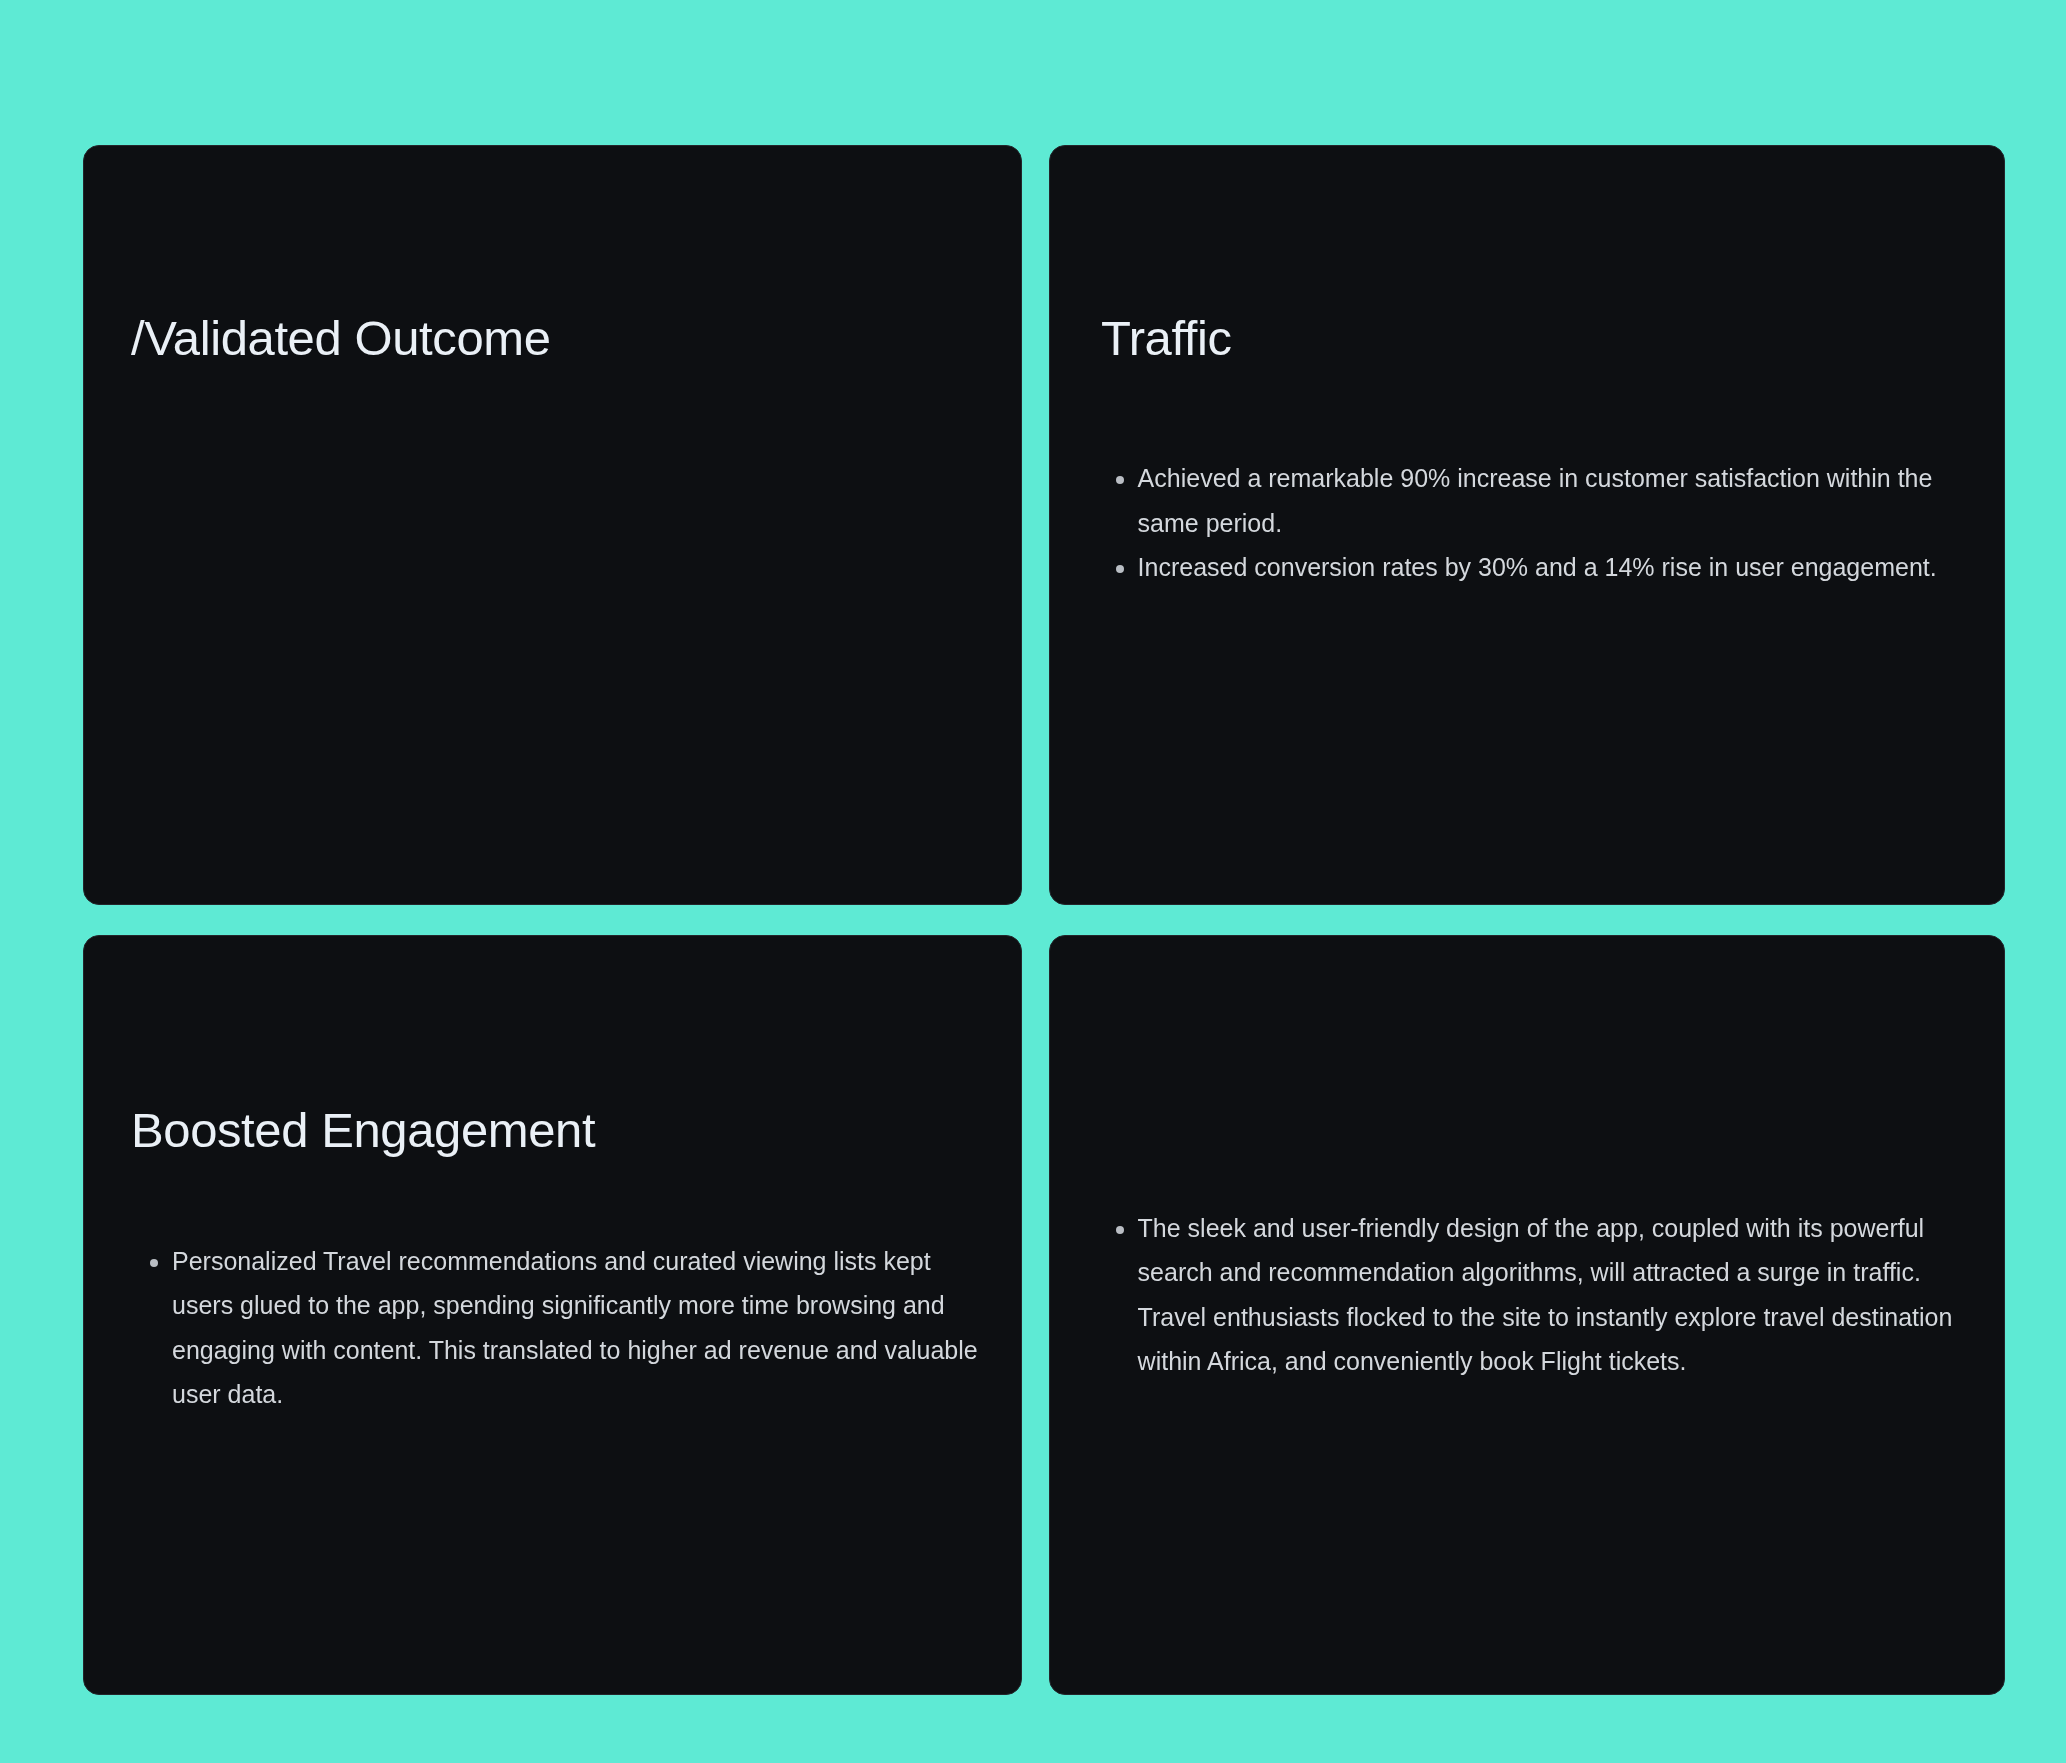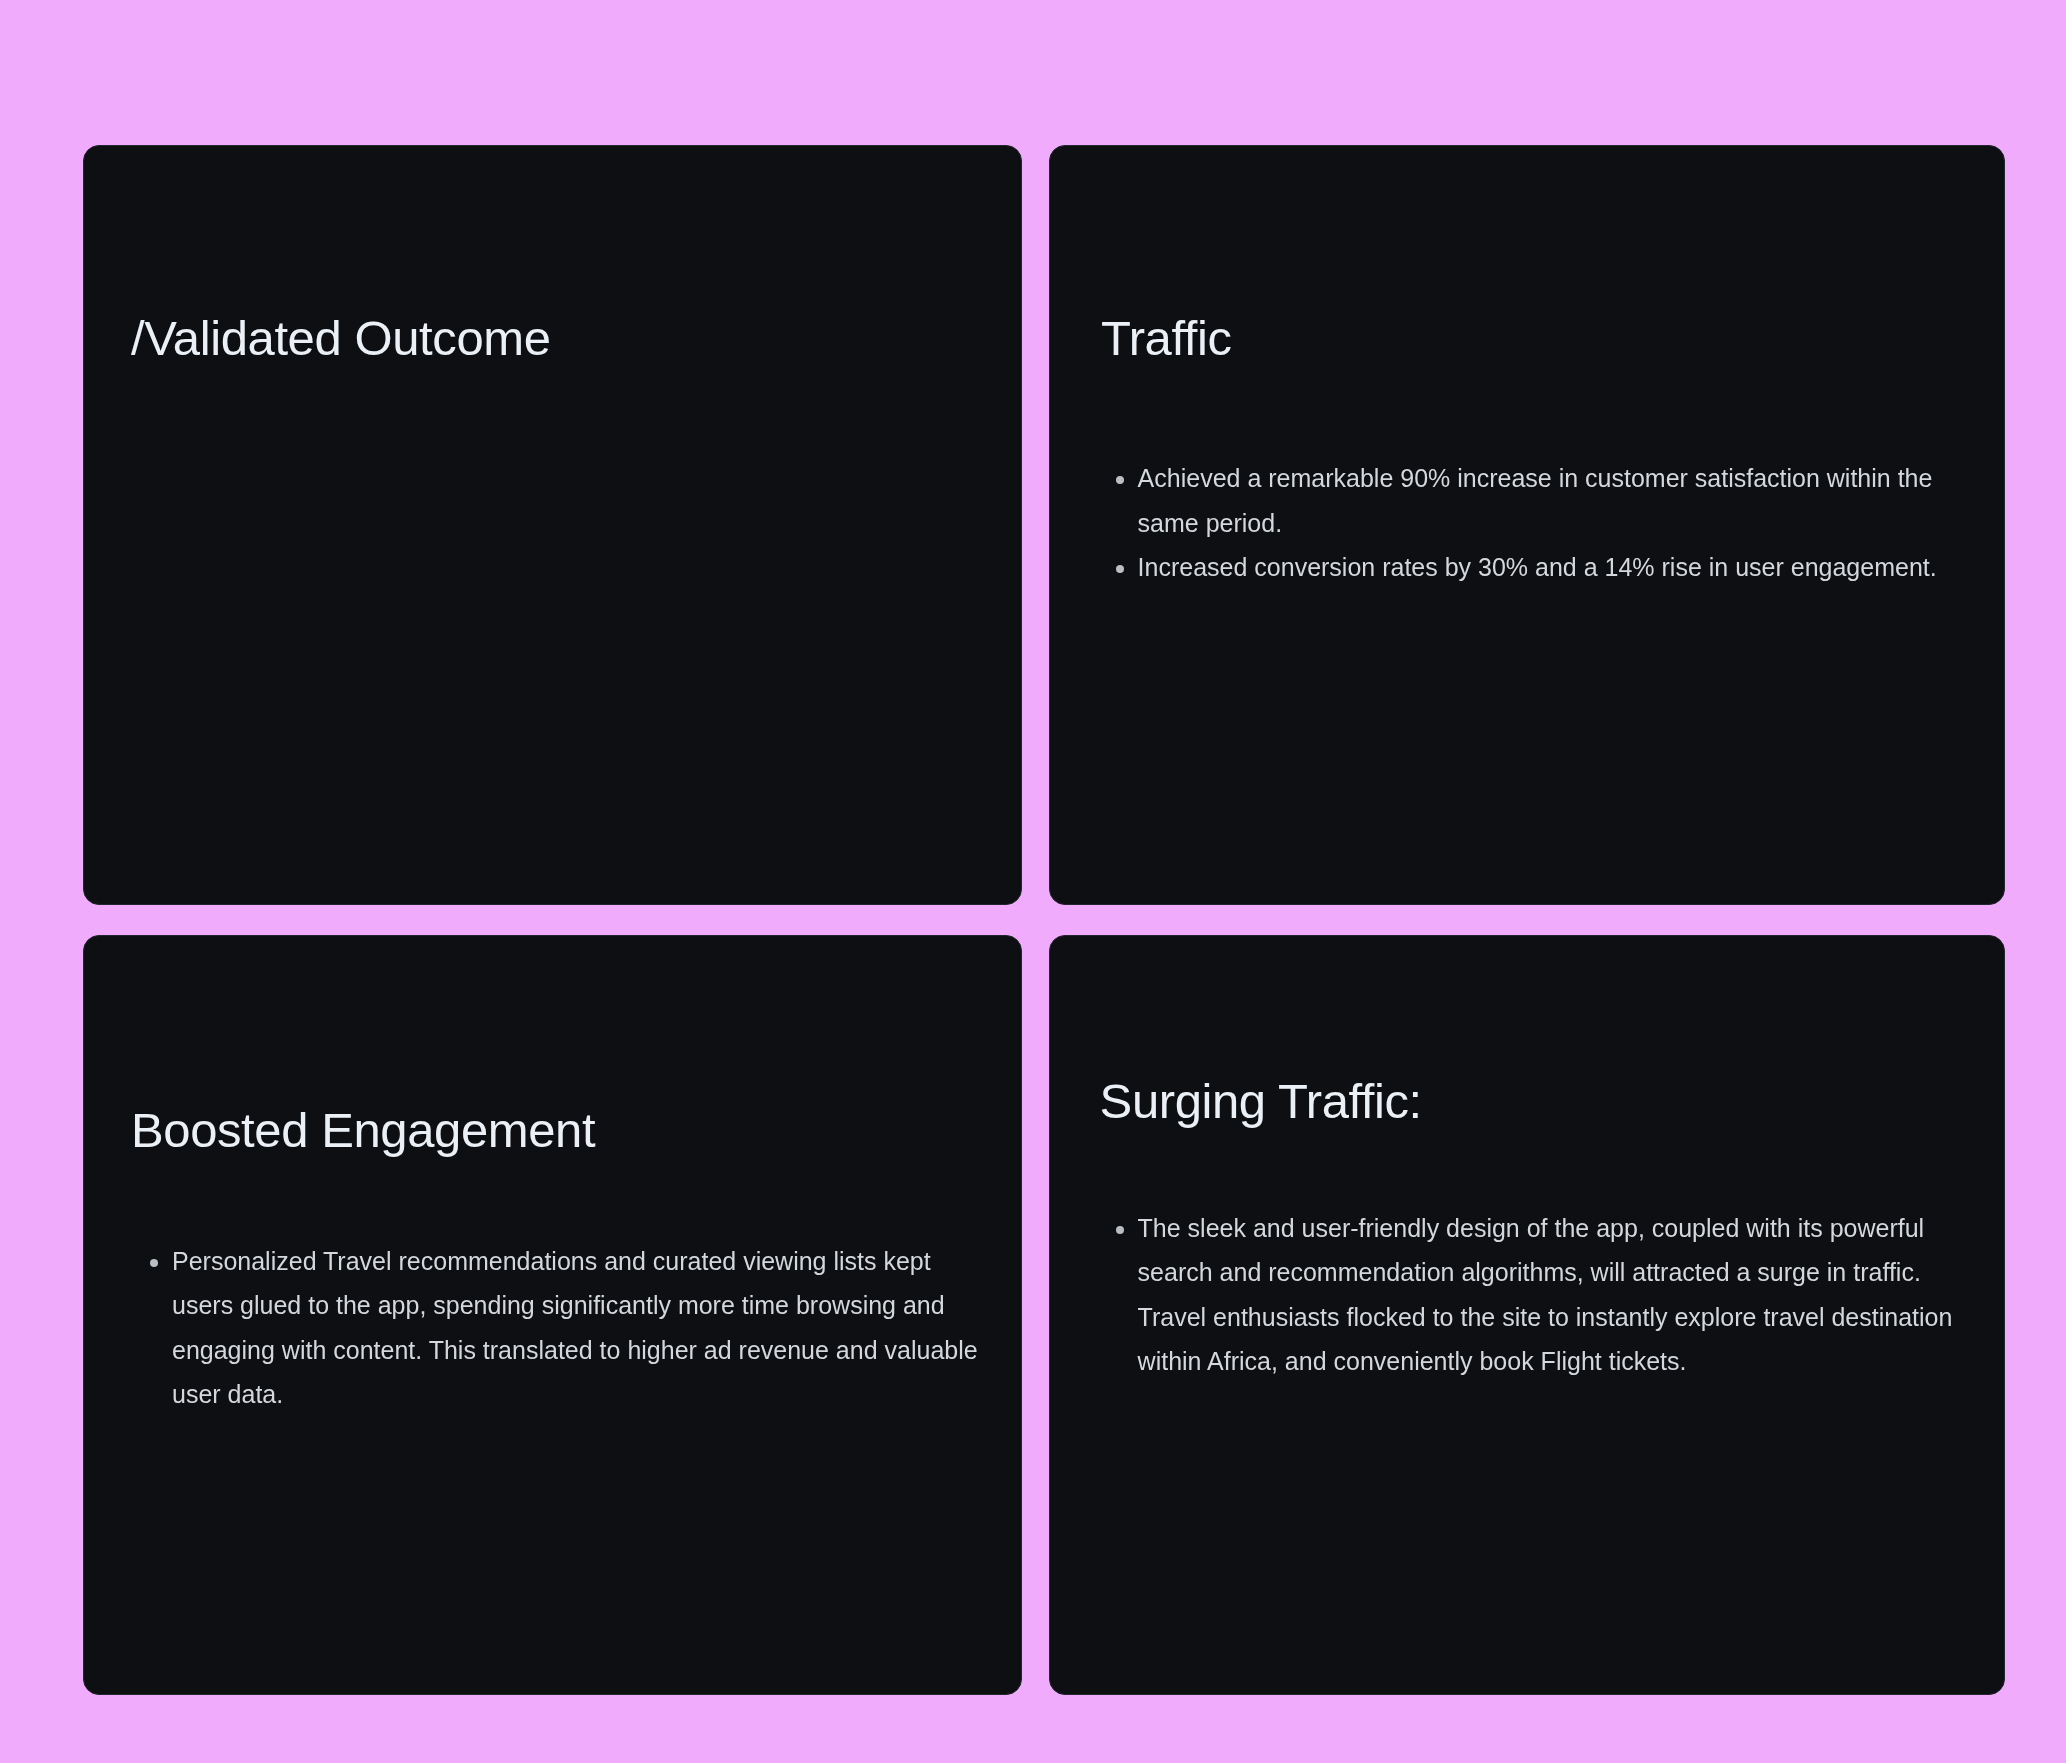--- a/index.html
+++ b/index.html
@@ -11,21 +11,21 @@
   body {
     width: 2066px;
     height: 1764px;
     font-family: "Liberation Sans", sans-serif;
     color: #e8eaed;
     overflow: hidden;
   }
   .page {
     width: 2066px;
     height: 1764px;
-    background: #f0abfc;
+    background: #5eead4;
     padding: 145px 80px 145px 83px;
   }
   .grid {
     display: grid;
     grid-template-columns: 939px 956px;
     grid-template-rows: 760px 760px;
     column-gap: 26.6px;
     row-gap: 29.5px;
   }
   .card {
@@ -116,21 +116,20 @@
         <div class="card-body">
           <ul class="bullets">
             <li>Personalized Travel recommendations and curated viewing lists kept users glued to the app, spending significantly more time browsing and engaging with content. This translated to higher ad revenue and valuable user data.</li>
           </ul>
         </div>
       </div>
     </section>
 
     <section class="card card-4">
       <div class="card-inner">
-        <h2 class="card-title">Surging Traffic:</h2>
         <div class="card-body">
           <ul class="bullets">
             <li>The sleek and user-friendly design of the app, coupled with its powerful search and recommendation algorithms, will attracted a surge in traffic. Travel enthusiasts flocked to the site to instantly explore travel destination within Africa, and conveniently book Flight tickets.</li>
           </ul>
         </div>
       </div>
     </section>
 
   </div>
 </div>

